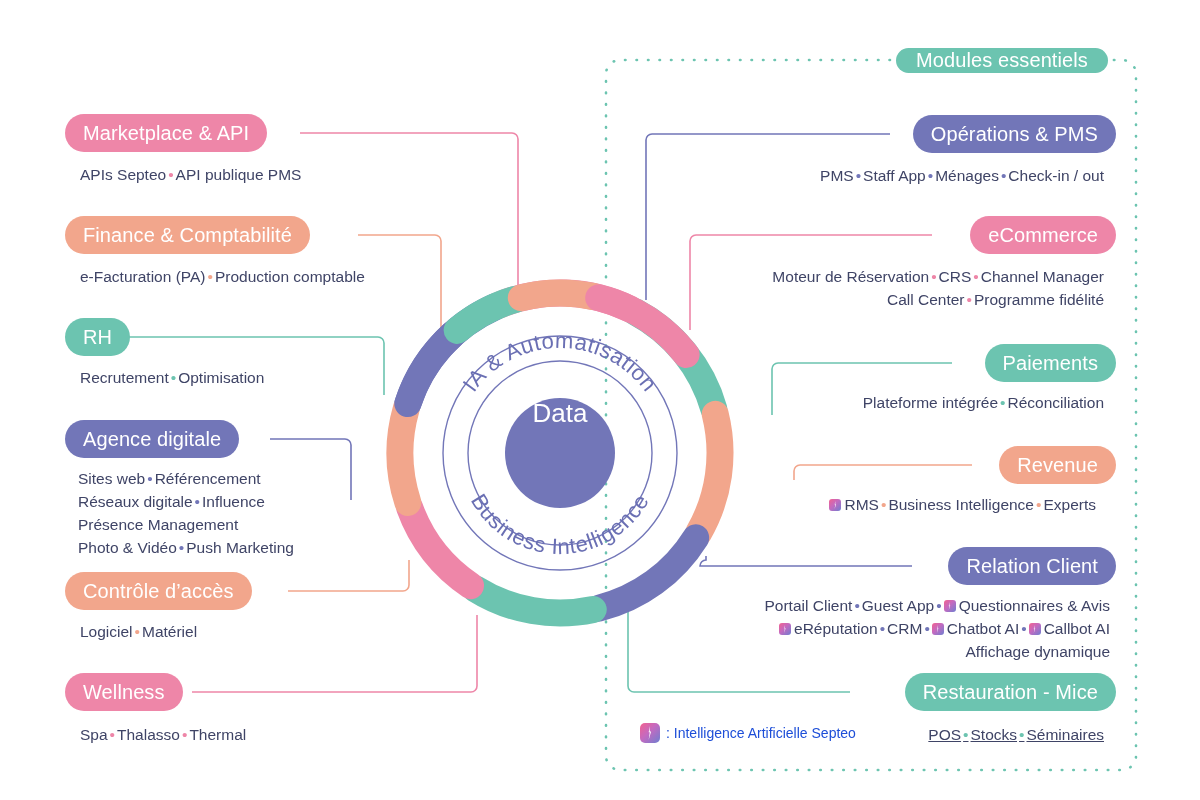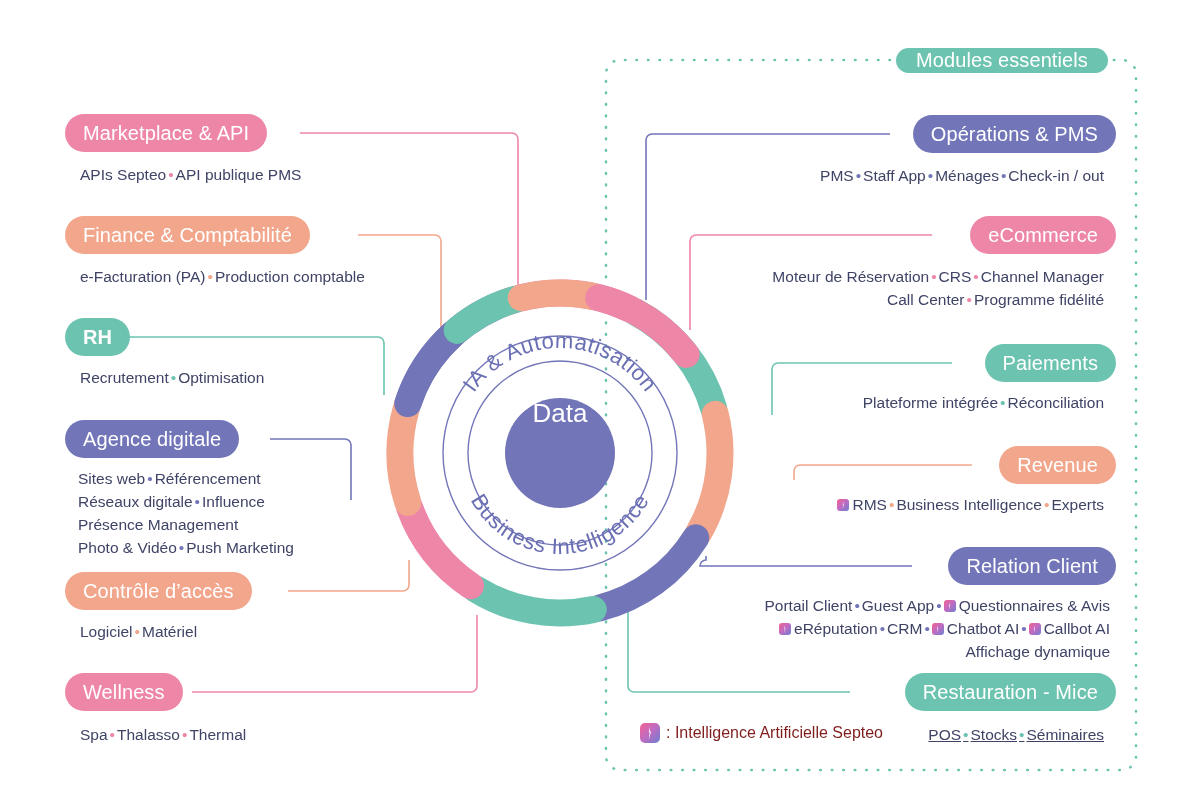--- a/index.html
+++ b/index.html
@@ -63,21 +63,21 @@
     width:3.2px;height:8px;background:#ffffff;
     clip-path:polygon(55% 0,30% 45%,50% 45%,30% 100%,75% 40%,50% 40%);
   }
   .ai-ico.big{width:20px;height:20px;border-radius:5px;vertical-align:-4px;margin-right:0;}
   .ai-ico.big::after{left:7px;top:3px;width:5.5px;height:14px;}
 
   
   .legend{
     position:absolute;
     display:flex;align-items:center;gap:6px;
-    font-size:16px;color:#7f1d1d;white-space:nowrap;
+    font-size:14px;color:#1d4ed8;white-space:nowrap;
   }
 
   
   .donut{position:absolute;left:385px;top:278px;width:350px;height:350px;}
   .donut svg{display:block;}
   .ringtext{font-size:22px;fill:#6a6fb3;letter-spacing:.6px;}
   .datacore{
     position:absolute;left:50%;top:50%;transform:translate(-50%,-50%);
     width:110px;height:110px;border-radius:50%;background:#7276b8;
     display:flex;align-items:flex-start;justify-content:center;
@@ -155,21 +155,21 @@
       <span class="row"><span>APIs Septeo</span><span class="sep pink">•</span><span>API publique PMS</span></span>
     </div>
 
   <div class="pill left" style="left: 65px; top: 216px; background: rgb(242, 166, 140);">
       <span>Finance &amp; Comptabilité</span>
     </div>
   <div class="items left" style="left:80px;top:265px;">
       <span class="row"><span>e-Facturation (PA)</span><span class="sep peach">•</span><span>Production comptable</span></span>
     </div>
 
-  <div class="pill left" style="left: 65px; top: 318px; background: rgb(108, 196, 176); font-weight: bold;">
+  <div class="pill left" style="left: 65px; top: 318px; background: rgb(108, 196, 176);">
       <span>RH</span>
     </div>
   <div class="items left" style="left:80px;top:366px;">
       <span class="row"><span>Recrutement</span><span class="sep teal">•</span><span>Optimisation</span></span>
     </div>
 
   <div class="pill left" style="left: 65px; top: 420px; background: rgb(114, 118, 184);">
       <span>Agence digitale</span>
     </div>
   <div class="items left" style="left:78px;top:467px;">
@@ -215,21 +215,21 @@
   <div class="pill right" style="right: 84px; top: 344px; background: rgb(108, 196, 176);">
       <span>Paiements</span>
     </div>
   <div class="items right" style="right:96px;top:391px;">
       <span class="row"><span>Plateforme intégrée</span><span class="sep teal">•</span><span>Réconciliation</span></span>
     </div>
 
   <div class="pill right" style="right: 84px; top: 446px; background: rgb(242, 166, 140); justify-content: flex-end;">
       <span>Revenue</span>
     </div>
-  <div class="items right" style="right:96px;top:493px;padding-left:16px;">
+  <div class="items right" style="right:104px;top:493px;padding-left:16px;">
       <span class="row"><span class="ai-ico"></span><span>RMS</span><span class="sep peach">•</span><span>Business Intelligence</span><span class="sep peach">•</span><span>Experts</span></span>
     </div>
 
   <div class="pill right" style="right: 84px; top: 547px; background: rgb(114, 118, 184);">
       <span>Relation Client</span>
     </div>
   <div class="items right" style="right:90px;top:594px;">
       <span class="row"><span>Portail Client</span><span class="sep purple">•</span><span>Guest App</span><span class="sep purple">•</span><span class="ai-ico"></span><span>Questionnaires &amp; Avis</span></span>
       <span class="row"><span class="ai-ico"></span><span>eRéputation</span><span class="sep purple">•</span><span>CRM</span><span class="sep purple">•</span><span class="ai-ico"></span><span>Chatbot AI</span><span class="sep purple">•</span><span class="ai-ico"></span><span>Callbot AI</span></span>
       <span class="row"><span>Affichage dynamique</span></span>

